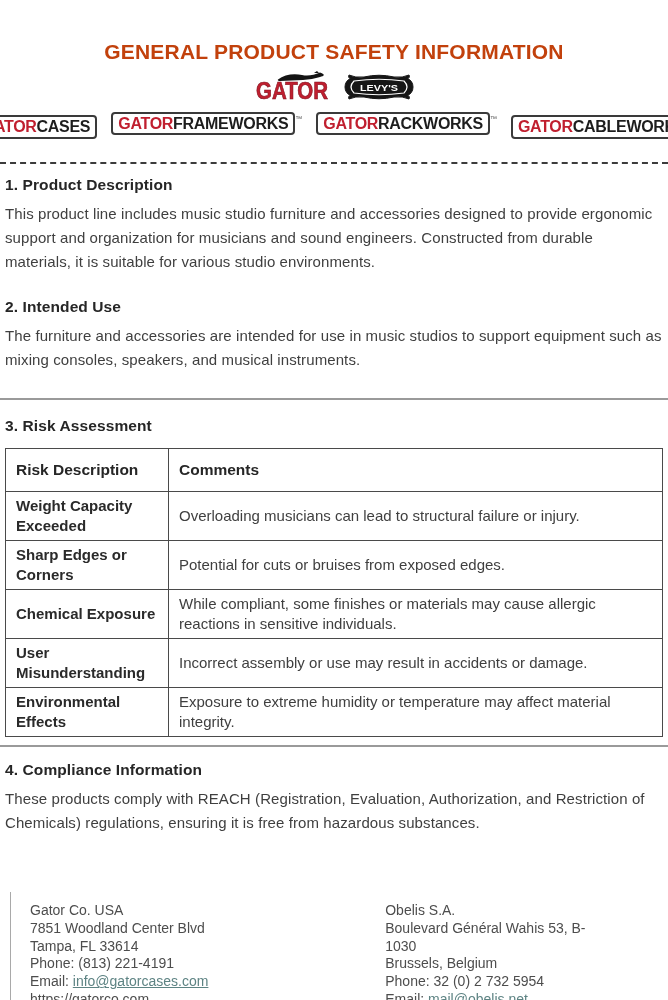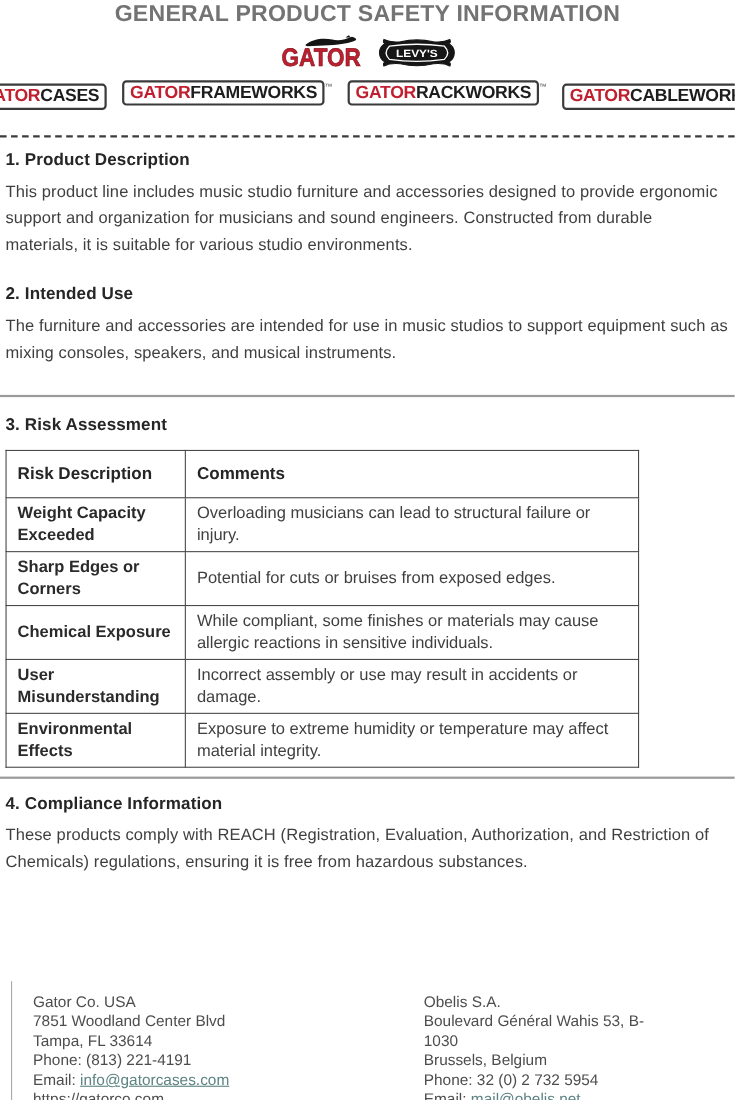--- a/index.html
+++ b/index.html
@@ -4,21 +4,21 @@
 <style>
   * { box-sizing: border-box; }
   html,body { margin:0; padding:0; }
   body {
     width:668px; height:1000px; background:#ffffff;
     font-family:"Liberation Sans", sans-serif;
     color:#3f3f3f; position:relative; overflow:hidden;
   }
   .page-title {
     text-align:center; font-size:21px; font-weight:bold;
-    color:#737373; padding-top:1px; letter-spacing:0.2px;
+    color:#c2410c; padding-top:16px; letter-spacing:0.2px;margin-top:24px;
   }
   .logos-row {
     display:flex; justify-content:center; align-items:center;
     gap:14px; margin-top:8px; height:34px;
   }
   .badges-row {
     display:flex; justify-content:center; align-items:flex-start;
     gap:14px; margin-top:9px;
   }
   .badge {
@@ -45,21 +45,21 @@
     color:#3f3f3f; letter-spacing:0.1px;
   }
   .mt-h1 { margin-top:12px; }
   .mt-h2 { margin-top:24px; }
   .mt-sep1 { margin-top:26px; }
   .mt-h3 { margin-top:17px; }
   .mt-sep2 { margin-top:8px; }
   .mt-h4 { margin-top:14px; }
   table.risk {
     border-collapse:collapse; margin:13px 5px 0 5px;
-    width:576px; table-layout:fixed; font-size:15px;
+    width:658px; table-layout:fixed; font-size:15px;
   }
   table.risk th, table.risk td {
     border:1px solid #4a4a4a; vertical-align:middle;
     text-align:left; line-height:20px;
   }
   table.risk th {
     padding:11px 10px; font-size:15.5px; color:#262626;
   }
   table.risk td { padding:4px 10px; }
   td.risk-label, th.risk-col1 { width:163px; }

